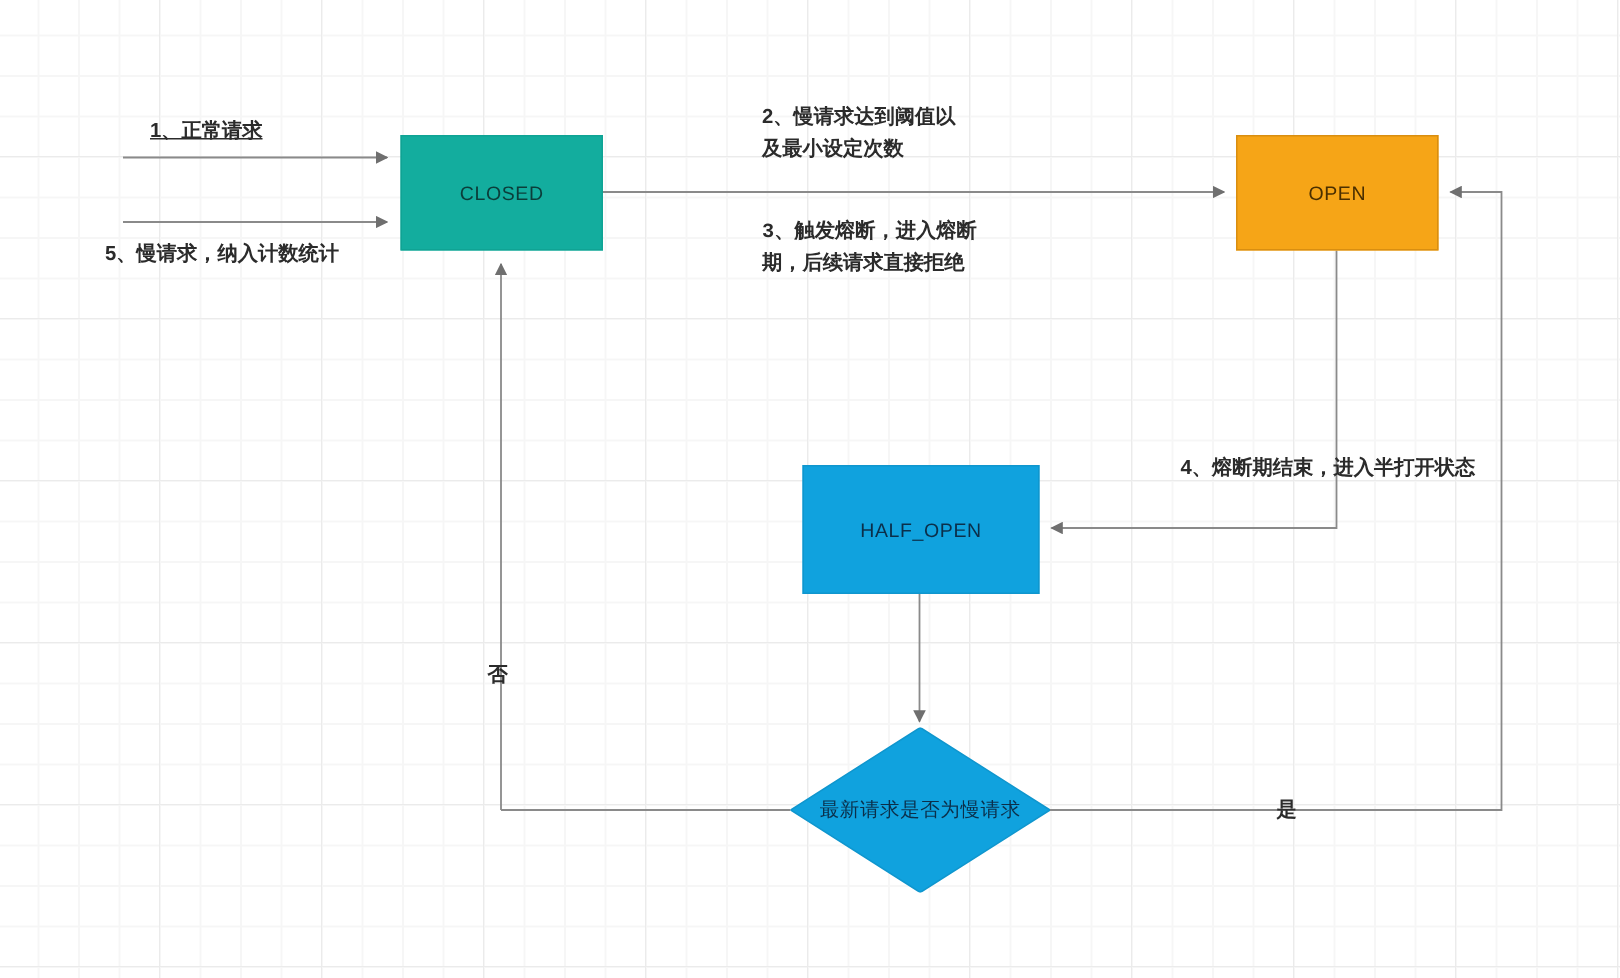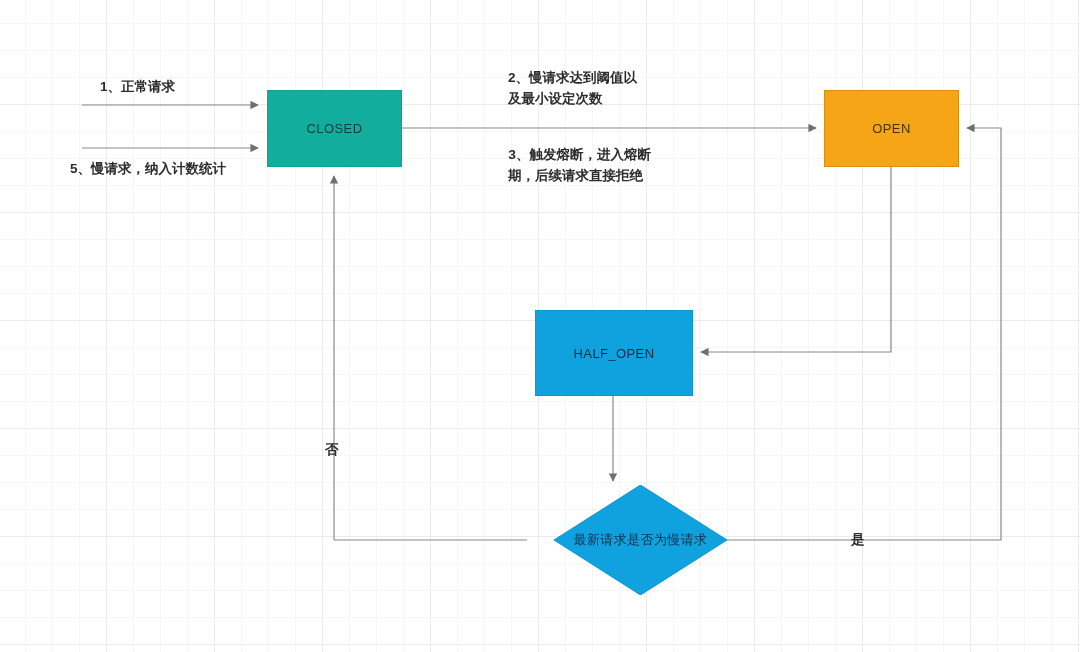--- a/index.html
+++ b/index.html
@@ -76,21 +76,21 @@
   .node-halfopen {
     left: 535px;
     top: 310px;
     width: 158px;
     height: 86px;
     background: #10a2de;
     border-color: #0f96ce;
   }
   .node-halfopen .node-label { color: #0b2f4a; }
   .node-decision {
-    left: 554px;
+    left: 527px;
     top: 485px;
     width: 173px;
     height: 110px;
     background: transparent;
     border: none;
   }
   .node-decision .diamond-shape {
     position: absolute;
     left: 0;
     top: 0;
@@ -104,21 +104,21 @@
     font-size: 13px;
   }
   .edge-label {
     position: absolute;
     font-size: 13.5px;
     line-height: 21px;
     color: #2b2b2b;
     font-weight: 700;
     white-space: pre-line;
   }
-  .lbl-normal   { left: 100px;  top: 76px;  }
+  .lbl-normal   { left: 100px;  top: 76px; text-decoration: underline;  }
   .lbl-slow     { left: 70px;   top: 158px; }
   .lbl-thresh   { left: 508px;  top: 67px;  }
   .lbl-trip     { left: 508px;  top: 145px; font-family: Liberation Mono, monospace; }
   .lbl-recover  { left: 787px;  top: 301px; }
   .lbl-no       { left: 325px;  top: 439px; font-weight: 700; }
   .lbl-yes      { left: 851px;  top: 529px; font-weight: 700; }
 </style>
 </head>
 <body>
 
@@ -167,18 +167,19 @@
   <div class="edge-label lbl-normal">1、正常请求</div>
 
   <div class="edge-label lbl-slow">5、慢请求，纳入计数统计</div>
 
   <div class="edge-label lbl-thresh">2、慢请求达到阈值以
 及最小设定次数</div>
 
   <div class="edge-label lbl-trip">3、触发熔断，进入熔断
 期，后续请求直接拒绝</div>
 
+  <div class="edge-label lbl-recover">4、熔断期结束，进入半打开状态</div>
 
   <div class="edge-label lbl-no">否</div>
 
   <div class="edge-label lbl-yes">是</div>
 
 </div>
 
 </body></html>

